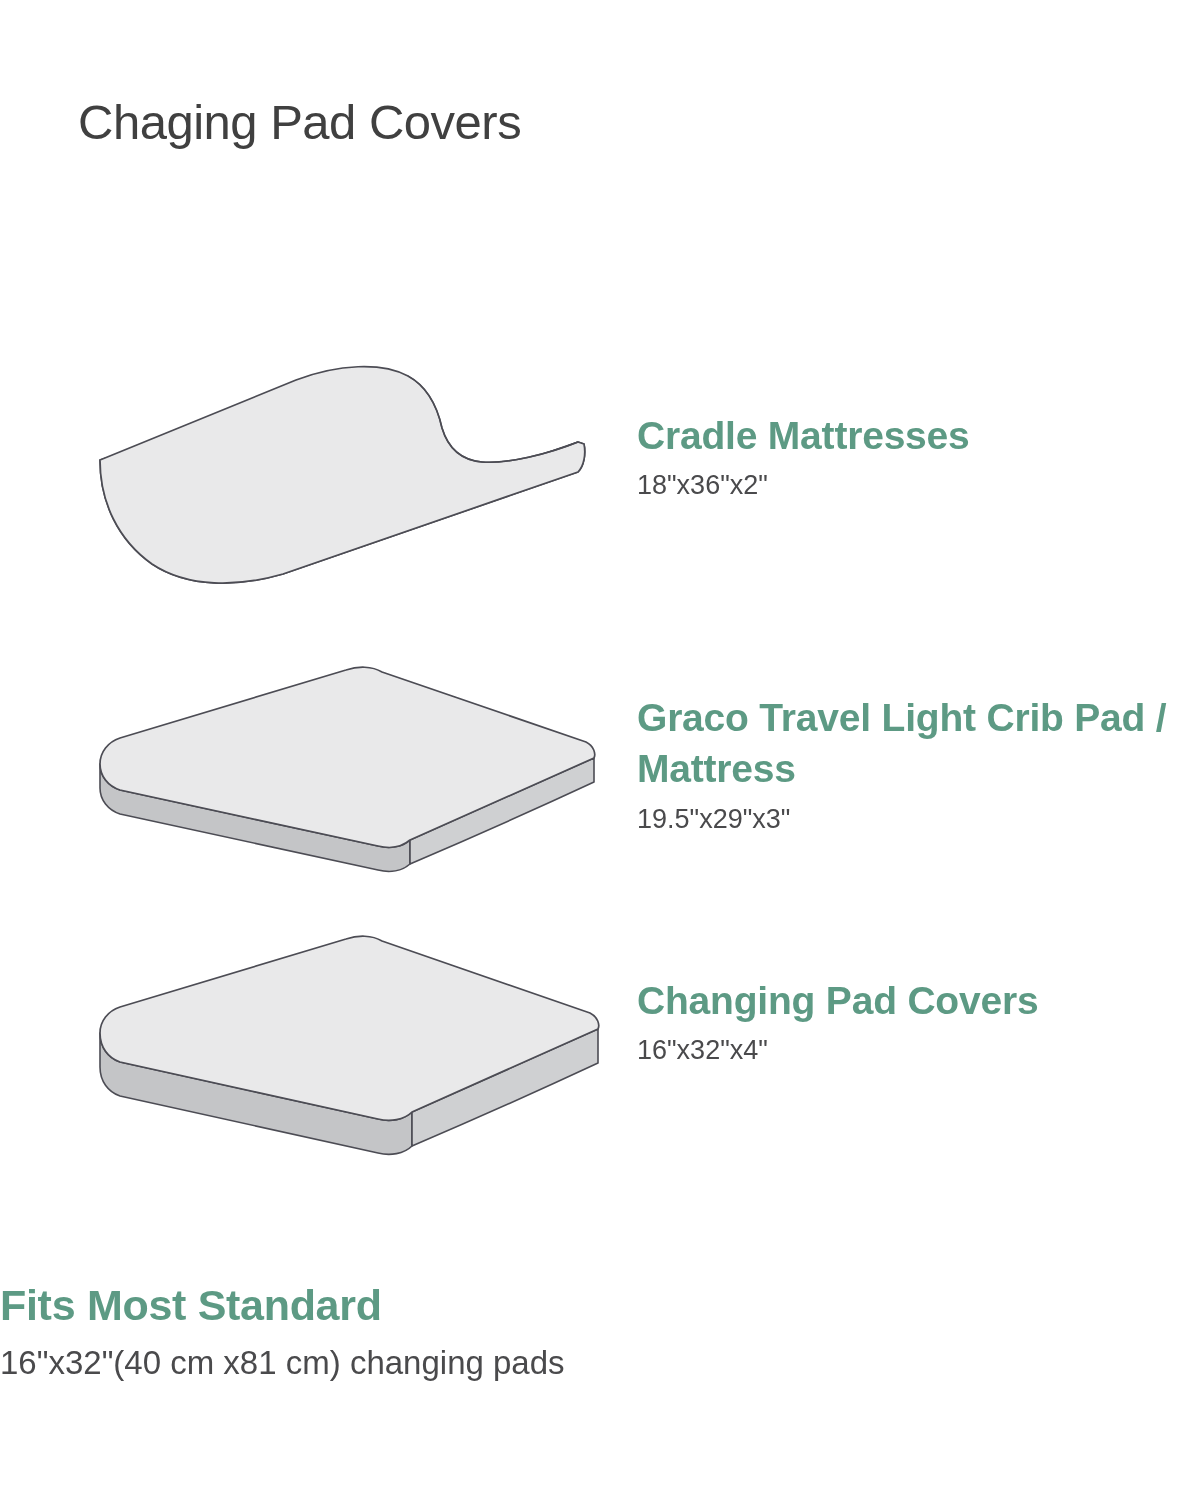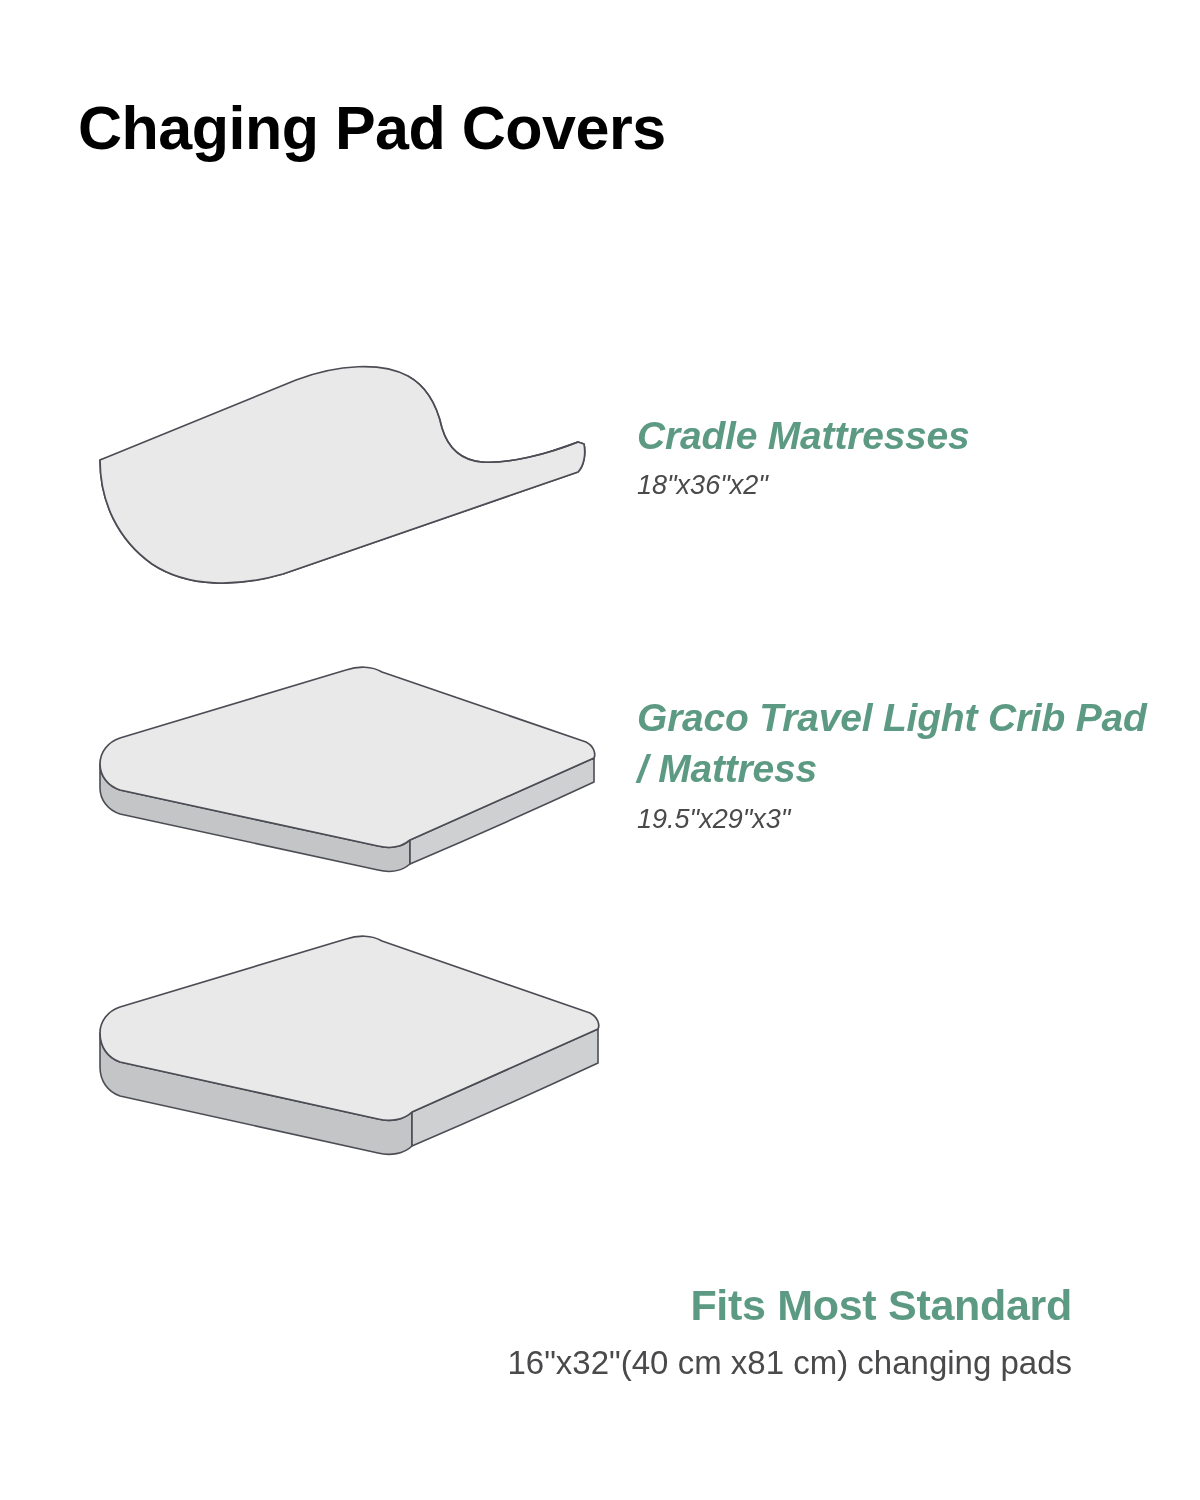--- a/index.html
+++ b/index.html
@@ -13,34 +13,33 @@
     position: relative;
     font-family: "Liberation Sans", sans-serif;
     overflow: hidden;
   }
 
   
   .page-title {
     position: absolute;
     left: 78px;
     top: 98px;
-    font-size: 61px;
+    font-size: 49px;
     line-height: 1.0;
-    font-weight: 700;
+    font-weight: 400;
     letter-spacing: -0.5px;
-    color: #000000;
+    color: #404040;
     white-space: nowrap;
   }
 
   
   .product-row {
     position: absolute;
     left: 0;
     width: 1036px;
-    font-style: italic;
   }
   .row-1 { top: 362px;  height: 240px; }
   .row-2 { top: 664px;  height: 240px; }
   .row-3 { top: 935px;  height: 240px; }
 
   .illustration {
     position: absolute;
     left: 78px;
     top: 0;
     width: 540px;
@@ -73,21 +72,21 @@
     margin: 6px 0 0 0;
     letter-spacing: 0px;
   }
 
   
   .footer {
     position: absolute;
     left: 0;
     top: 1282px;
     width: 1072px;
-    text-align: right;
+    text-align: left;
   }
   .footer-title {
     font-size: 43px;
     line-height: 1.1;
     font-weight: 700;
     letter-spacing: -0.3px;
     color: #5d9a84;
     margin: 0;
   }
   .footer-sub {
@@ -212,18 +211,22 @@
                C 280 0, 294 0, 304 6
                L 512 78
                C 520 82, 522 90, 520 94
                L 334 177
                C 326 185, 312 187, 300 184
                L 42 127
                C 30 123, 22 112, 22 98 Z" fill="#e9e9ea" stroke="#4c4c54" stroke-width="1.7" stroke-linejoin="round"></path>
     </svg>
   </div>
 
+  <div class="label-block">
+    <p class="product-name">Changing Pad Covers</p>
+    <p class="product-dims">16"x32"x4"</p>
+  </div>
 </div>
 
 <div class="footer">
   <p class="footer-title">Fits Most Standard</p>
   <p class="footer-sub">16"x32"(40 cm x81 cm) changing pads</p>
 </div>
 
 </body></html>

